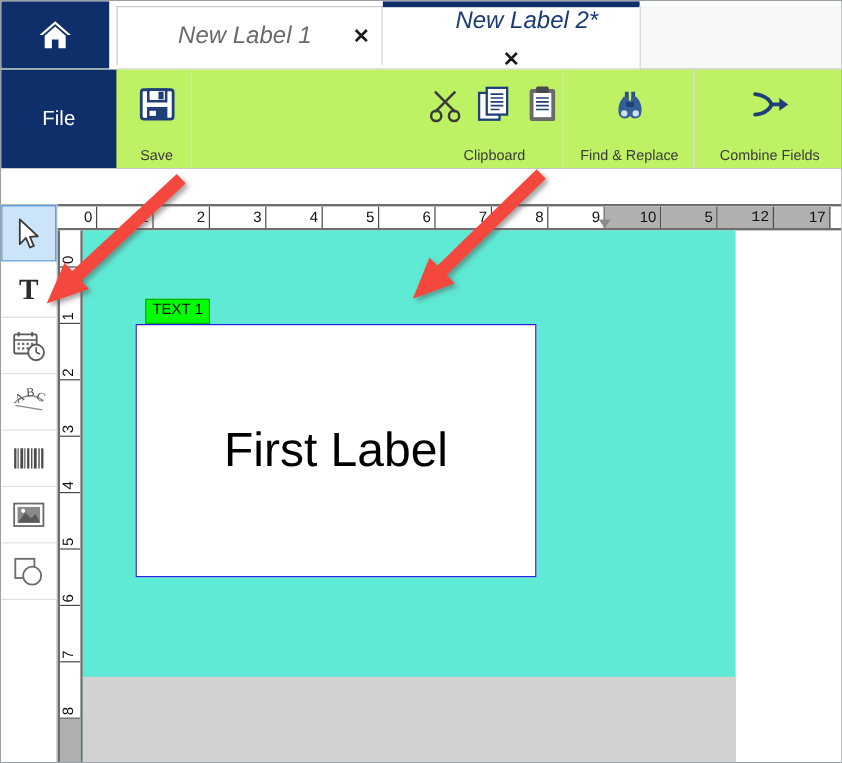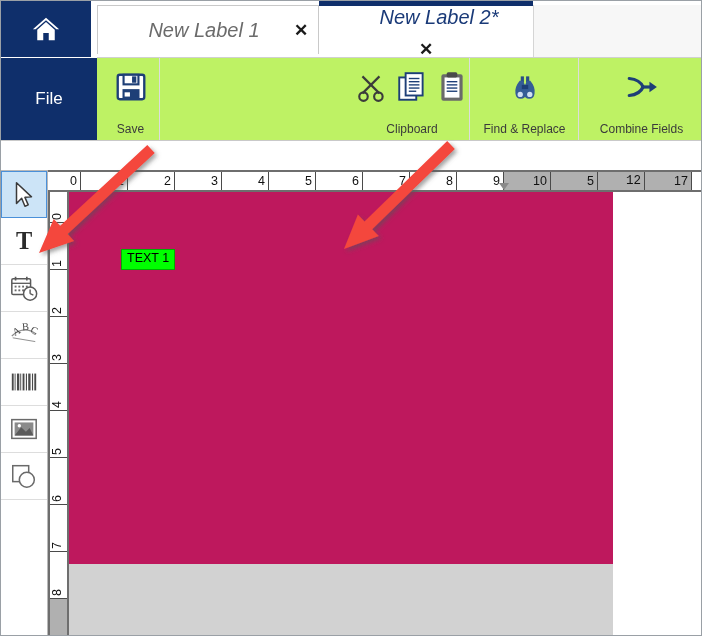--- a/index.html
+++ b/index.html
@@ -184,21 +184,21 @@
     position: absolute; left: 14px; bottom: 2px;
     white-space: nowrap;
     width: 46px;
     text-align: left;
   }
 
   
   .canvas {
     position: absolute; left: 68px; top: 51px;
     width: 544px; height: 445px;
-    background: #be185d;
+    background: #5eead4;
     overflow: hidden;
   }
   .page-gray-bottom {
     position: absolute; left: 0; top: 372px;
     width: 634px; height: 73px;
     background: #d2d2d2;
   }
 
   .label-box {
     position: absolute; left: 44px; top: 78px;
@@ -499,20 +499,23 @@
             <span>9</span>
           </div>
         </div>
     </div>
 
     <div class="canvas">
       <div class="page-gray-bottom"></div>
 
       <div class="obj-tag">TEXT 1</div>
 
+      <div class="label-box">
+        <div class="label-text">First Label</div>
+      </div>
     </div>
   </div>
 
   <svg class="arrows" viewBox="0 0 702 636" xmlns="http://www.w3.org/2000/svg">
     <defs>
       <filter id="shadow" x="-30%" y="-30%" width="180%" height="180%">
         <feDropShadow dx="2.5" dy="2.5" stdDeviation="2" flood-color="#555" flood-opacity="0.55"></feDropShadow>
       </filter>
     </defs>
     <g id="arrow-group" filter="url(#shadow)">

